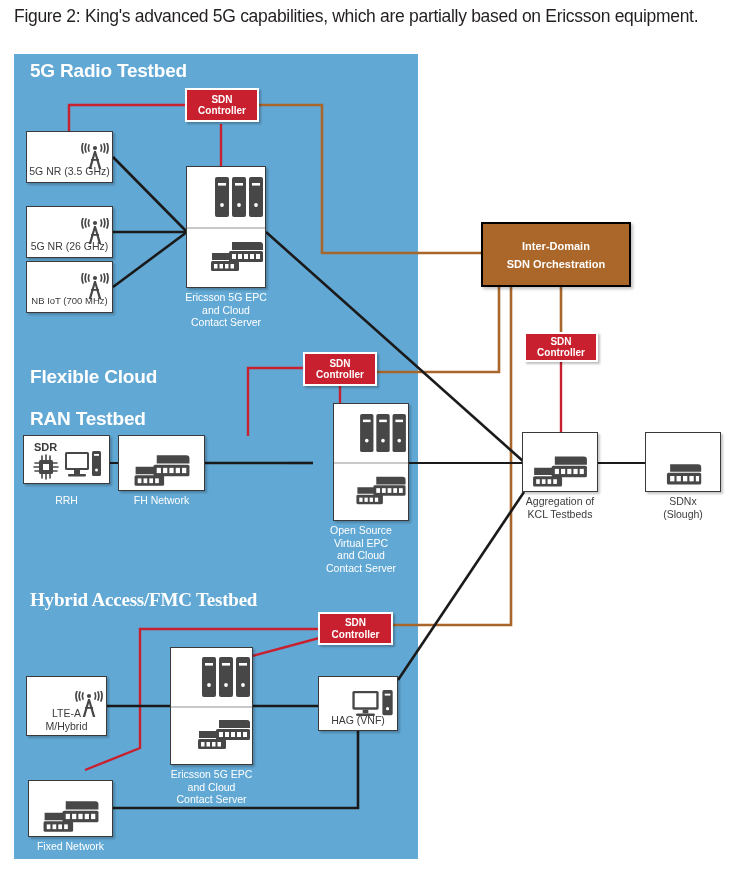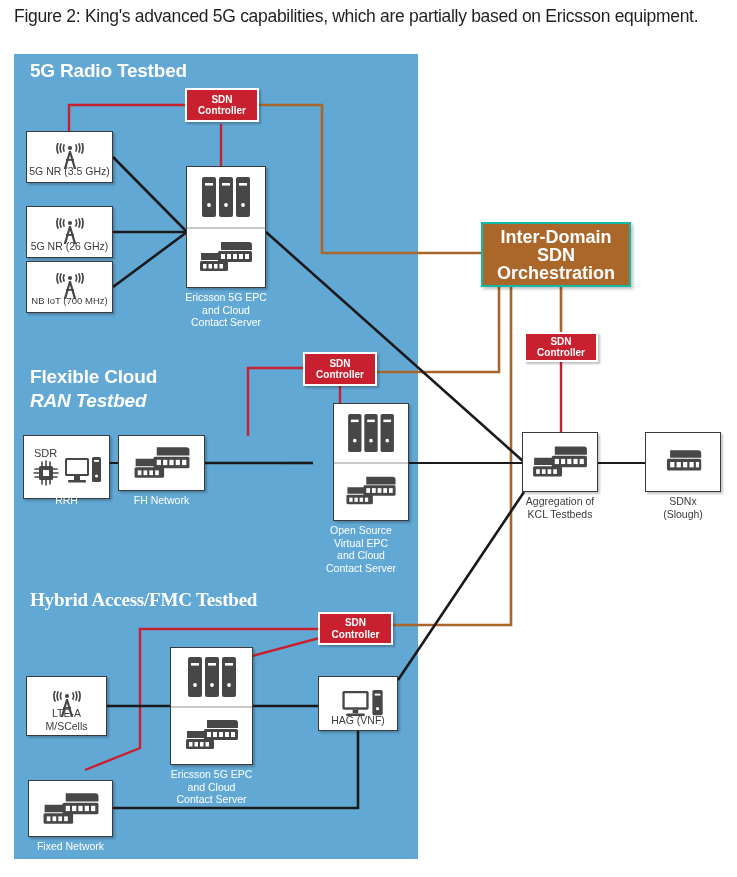--- a/index.html
+++ b/index.html
@@ -32,21 +32,21 @@
   
   svg.links{position:absolute;left:0;top:0;width:737px;height:877px;overflow:visible;}
 
   
   .node{position:absolute;}
   .node .boxframe{
     background:#ffffff;border:1.6px solid #3a3a3a;
     box-sizing:border-box;
     box-shadow:2px 2px 2px rgba(0,0,0,.22);
     position:relative;overflow:hidden;
-    display:flex;align-items:center;justify-content:center;
+    display:flex;align-items:flex-end;justify-content:center;
   }
   .node .caption{
     position:absolute;left:50%;transform:translateX(-50%);
     text-align:center;white-space:nowrap;
     font-size:10.5px;line-height:12.5px;color:#ffffff;
   }
   .node.dark .caption{color:#3b3b3b;}
   .inbox-label{
     position:absolute;left:0;right:0;bottom:5px;text-align:center;
     font-size:10.5px;line-height:12.5px;color:#3b3b3b;white-space:nowrap;
@@ -62,24 +62,24 @@
     box-shadow:2px 2px 2px rgba(0,0,0,.25);
     color:#ffffff;text-align:center;
     font-size:10px;line-height:11.5px;font-weight:bold;
     display:flex;align-items:center;justify-content:center;
     box-sizing:border-box;
   }
   .sdn span{display:block;}
 
   
   #orchestration{
-    position:absolute;background:#ab6629;border:2px solid #14b8a6;
+    position:absolute;background:#ab6629;border:2px solid #000000;
     box-shadow:2px 2px 3px rgba(0,0,0,.25);
     color:#ffffff;font-weight:bold;text-align:center;
-    font-size:18px;line-height:18px;
+    font-size:11px;line-height:18px;
     display:flex;align-items:center;justify-content:center;
     box-sizing:border-box;
   }
   #orchestration span{display:block;}
 
   .icon-svg{display:block;}
 </style>
 </head>
 <body>
 
@@ -135,21 +135,21 @@
       <path d="M107,706 L170,706" stroke="#1a1a1a" stroke-width="2.6"></path>
       <path d="M170,706 L253,706" stroke="#1a1a1a" stroke-width="2.6"></path>
       <path d="M253,706 L318,706" stroke="#1a1a1a" stroke-width="2.6"></path>
 
       <path d="M113,808 L358,808 L358,731" stroke="#1a1a1a" stroke-width="2.6"></path>
     </g>
   </svg>
 
   <div class="panel-title" style="left:30px;top:60px;">5G Radio Testbed</div>
   <div class="panel-title" style="left:30px;top:366px;">Flexible Cloud</div>
-  <div class="panel-title" style="left:30px;top:390px;font-style:italic;">RAN Testbed</div>
+  <div class="panel-title" style="left:30px;top:408px;">RAN Testbed</div>
   <div class="panel-title" style="left:30px;top:589px;font-family:Liberation Serif, serif;">Hybrid Access/FMC Testbed</div>
 
   <div class="node" style="left:26px;top:131px;width:87px;height:52px;">
     <div class="boxframe" style="width:87px;height:52px;flex-direction:column;">
       <svg class="icon-svg" width="34" height="28" viewBox="0 0 34 28">
         <g fill="none" stroke="#474747" stroke-width="1.7" stroke-linecap="round">
           <path d="M11,8 A7,7 0 0 1 11,2"></path>
             <path d="M8,9 A10,10 0 0 1 8,1"></path>
             <path d="M5,10 A13,13 0 0 1 5,0"></path>
           <path d="M23,8 A7,7 0 0 0 23,2"></path>
@@ -251,21 +251,21 @@
       </div>
     </div>
     <div class="caption" style="top:125px;width:130px;">
       <div>Ericsson 5G EPC</div>
       <div>and Cloud</div>
       <div>Contact Server</div>
     </div>
   </div>
 
   <div class="node" style="left:23px;top:435px;width:87px;height:56px;">
-    <div class="boxframe" style="width:87px;height:64px;">
+    <div class="boxframe" style="width:87px;height:49px;font-weight:bold;">
       <svg class="icon-svg" width="74" height="44" viewBox="0 0 74 44">
         <text x="4" y="12" font-family="Liberation Sans, sans-serif" font-size="11" fill="#3b3b3b">SDR</text>
         <g fill="#474747">
           <rect x="9" y="21" width="14" height="14" rx="1.5"></rect>
         </g>
         <g fill="#ffffff">
             <rect x="13" y="25" width="6" height="6"></rect>
           </g>
         <g stroke="#474747" stroke-width="1.6" stroke-linecap="round">
           <path d="M12,21 v-4"></path>
@@ -435,21 +435,21 @@
             <path d="M29,10 A13,13 0 0 0 29,0"></path>
         </g>
         <g fill="#474747">
           <circle cx="17" cy="5" r="2.1"></circle>
           <path d="M16.1,8 h1.8 l5.4,18 h-2.4 l-3.9,-13.8 l-3.9,13.8 h-2.4 z"></path>
           <rect x="13" y="16" width="8" height="1.8"></rect>
         </g>
       </svg>
       <div class="inbox-label" style="bottom:3px;">
         <div>LTE-A</div>
-        <div>M/SCells</div>
+        <div>M/Hybrid</div>
       </div>
     </div>
   </div>
 
   <div class="node" style="left:170px;top:647px;width:83px;height:118px;">
     <div class="boxframe split" style="width:83px;height:118px;flex-direction:column;">
       <div class="half">
         <svg class="icon-svg" width="52" height="44" viewBox="0 0 52 44">
           <g fill="#474747">
             <rect x="2" y="2" width="14" height="40" rx="2"></rect>

